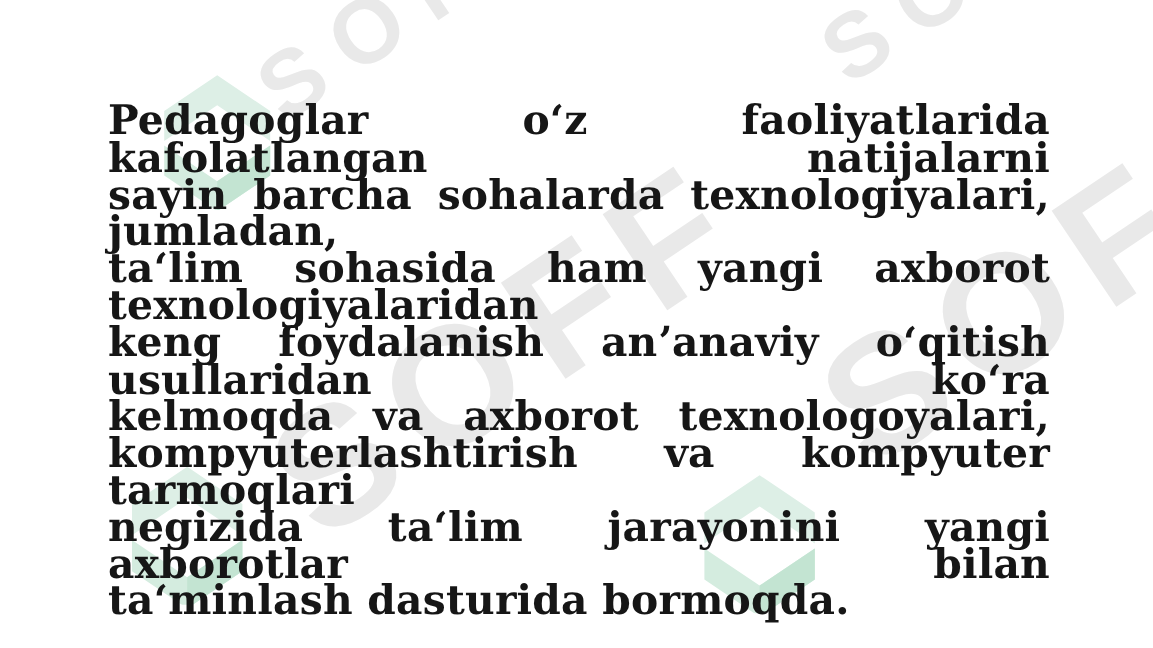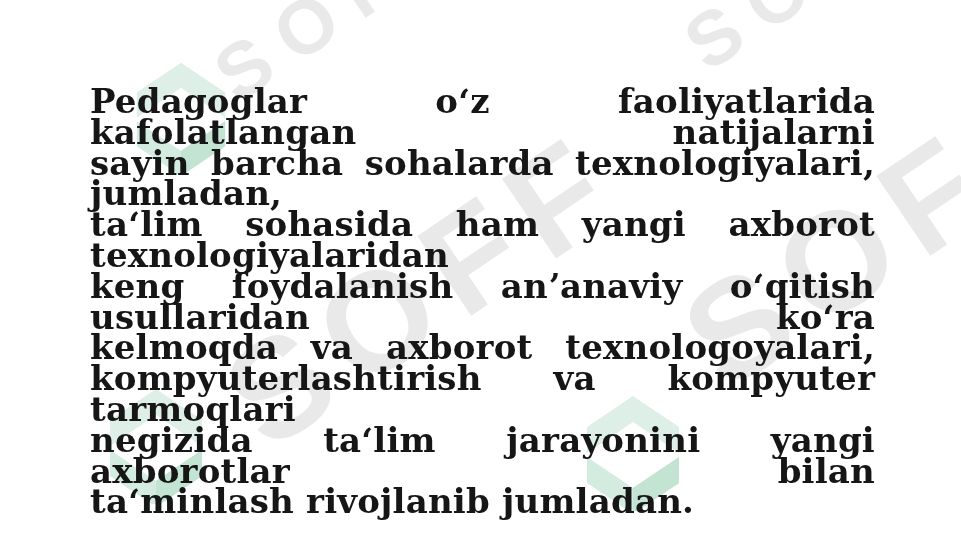--- a/index.html
+++ b/index.html
@@ -76,16 +76,16 @@
   </div>
 
   <div class="textblock" id="paragraph" style="color: rgb(22, 22, 22);">
       <div class="line">Pedagoglar oʻz faoliyatlarida kafolatlangan natijalarni</div>
       <div class="line">sayin barcha sohalarda texnologiyalari, jumladan,</div>
       <div class="line">taʻlim sohasida ham yangi axborot texnologiyalaridan</div>
       <div class="line">keng foydalanish anʼanaviy oʻqitish usullaridan koʻra</div>
       <div class="line">kelmoqda va axborot texnologoyalari,</div>
       <div class="line">kompyuterlashtirish va kompyuter tarmoqlari</div>
       <div class="line">negizida taʻlim jarayonini yangi axborotlar bilan</div>
-      <div class="line last">taʻminlash rivojlanib jumladan.</div>
+      <div class="line last">taʻminlash dasturida bormoqda.</div>
     </div>
 
 </div>
 
 </body></html>

